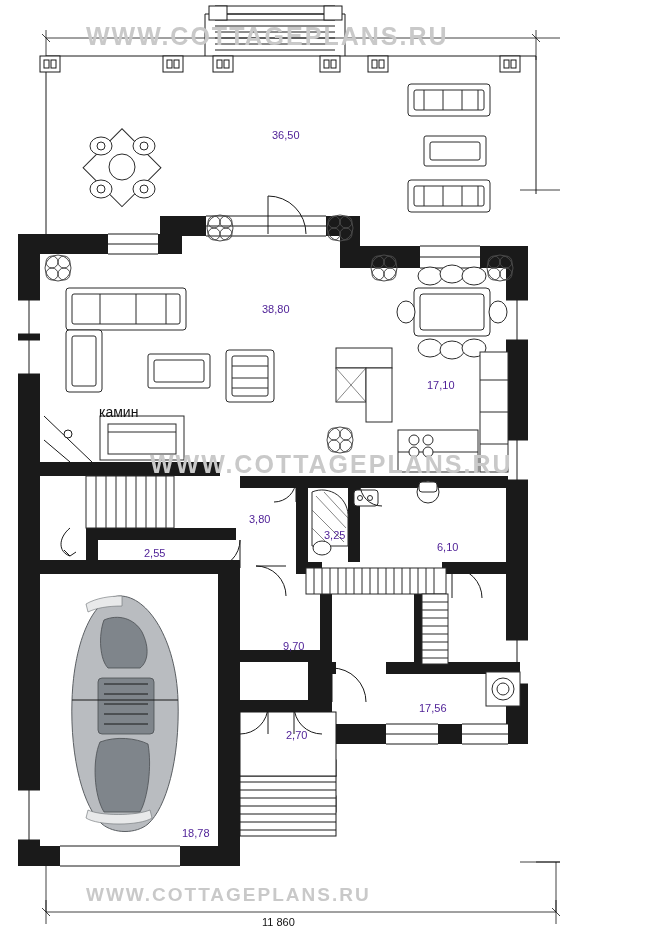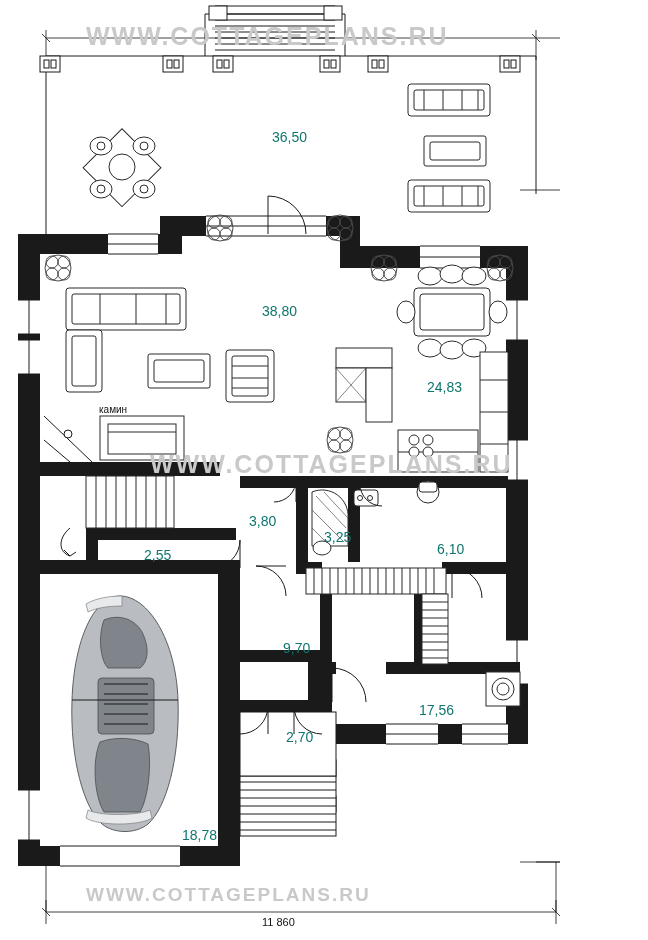--- a/index.html
+++ b/index.html
@@ -35,37 +35,37 @@
     top: 450px;
     font-size: 25px;
   }
   .wm-bot {
     left: 86px;
     top: 884px;
     font-size: 19px;
   }
   .area {
     position: absolute;
-    font-size: 14px;
-    color: #0f766e;
+    font-size: 11px;
+    color: #4c1d95;
     white-space: nowrap;
   }
   .dim {
     position: absolute;
     font-size: 11px;
     color: #111;
     white-space: nowrap;
   }
   .dim-v {
     transform-origin: 0 0;
     transform: rotate(-90deg);
   }
   .label-ru {
     position: absolute;
-    font-size: 10px;
+    font-size: 14px;
     color: #111;
     white-space: nowrap;
   }
   svg.layer {
     position: absolute;
     left: 0;
     top: 0;
   }
   .wall { fill: #1a1a1a; }
   .thin { stroke: #1a1a1a; stroke-width: 1; fill: none; }
@@ -451,21 +451,21 @@
     </g>
 
   </svg>
 
   <div class="wm wm-top">WWW.COTTAGEPLANS.RU</div>
   <div class="wm wm-mid">WWW.COTTAGEPLANS.RU</div>
   <div class="wm wm-bot">WWW.COTTAGEPLANS.RU</div>
 
   <div class="area" style="left:272px; top:129px;">36,50</div>
   <div class="area" style="left:262px; top:303px;">38,80</div>
-  <div class="area" style="left:427px; top:379px;">24,83</div>
+  <div class="area" style="left:427px; top:379px;">17,10</div>
   <div class="area" style="left:249px; top:513px;">3,80</div>
   <div class="area" style="left:324px; top:529px;">3,25</div>
   <div class="area" style="left:437px; top:541px;">6,10</div>
   <div class="area" style="left:144px; top:547px;">2,55</div>
   <div class="area" style="left:283px; top:640px;">9,70</div>
   <div class="area" style="left:419px; top:702px;">17,56</div>
   <div class="area" style="left:286px; top:729px;">2,70</div>
   <div class="area" style="left:182px; top:827px;">18,78</div>
 
   <div class="label-ru" style="left:99px; top:404px;">камин</div>

